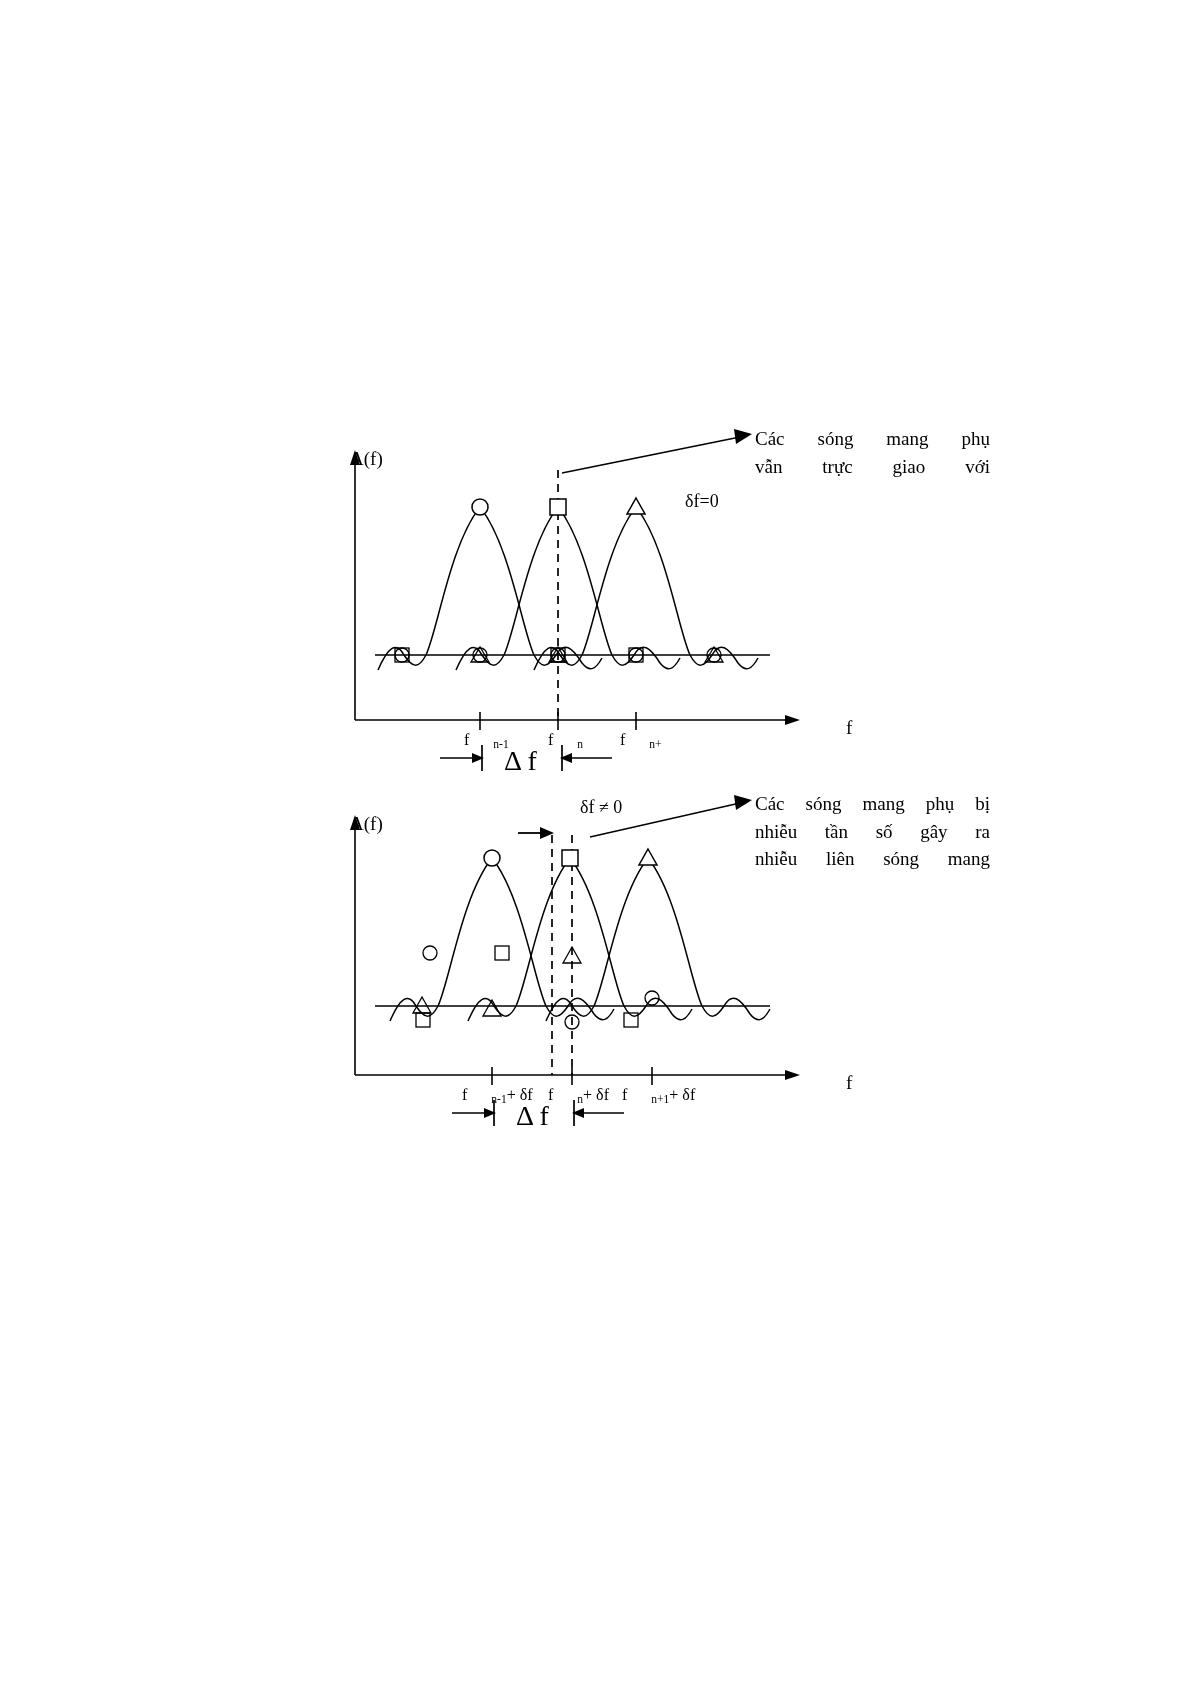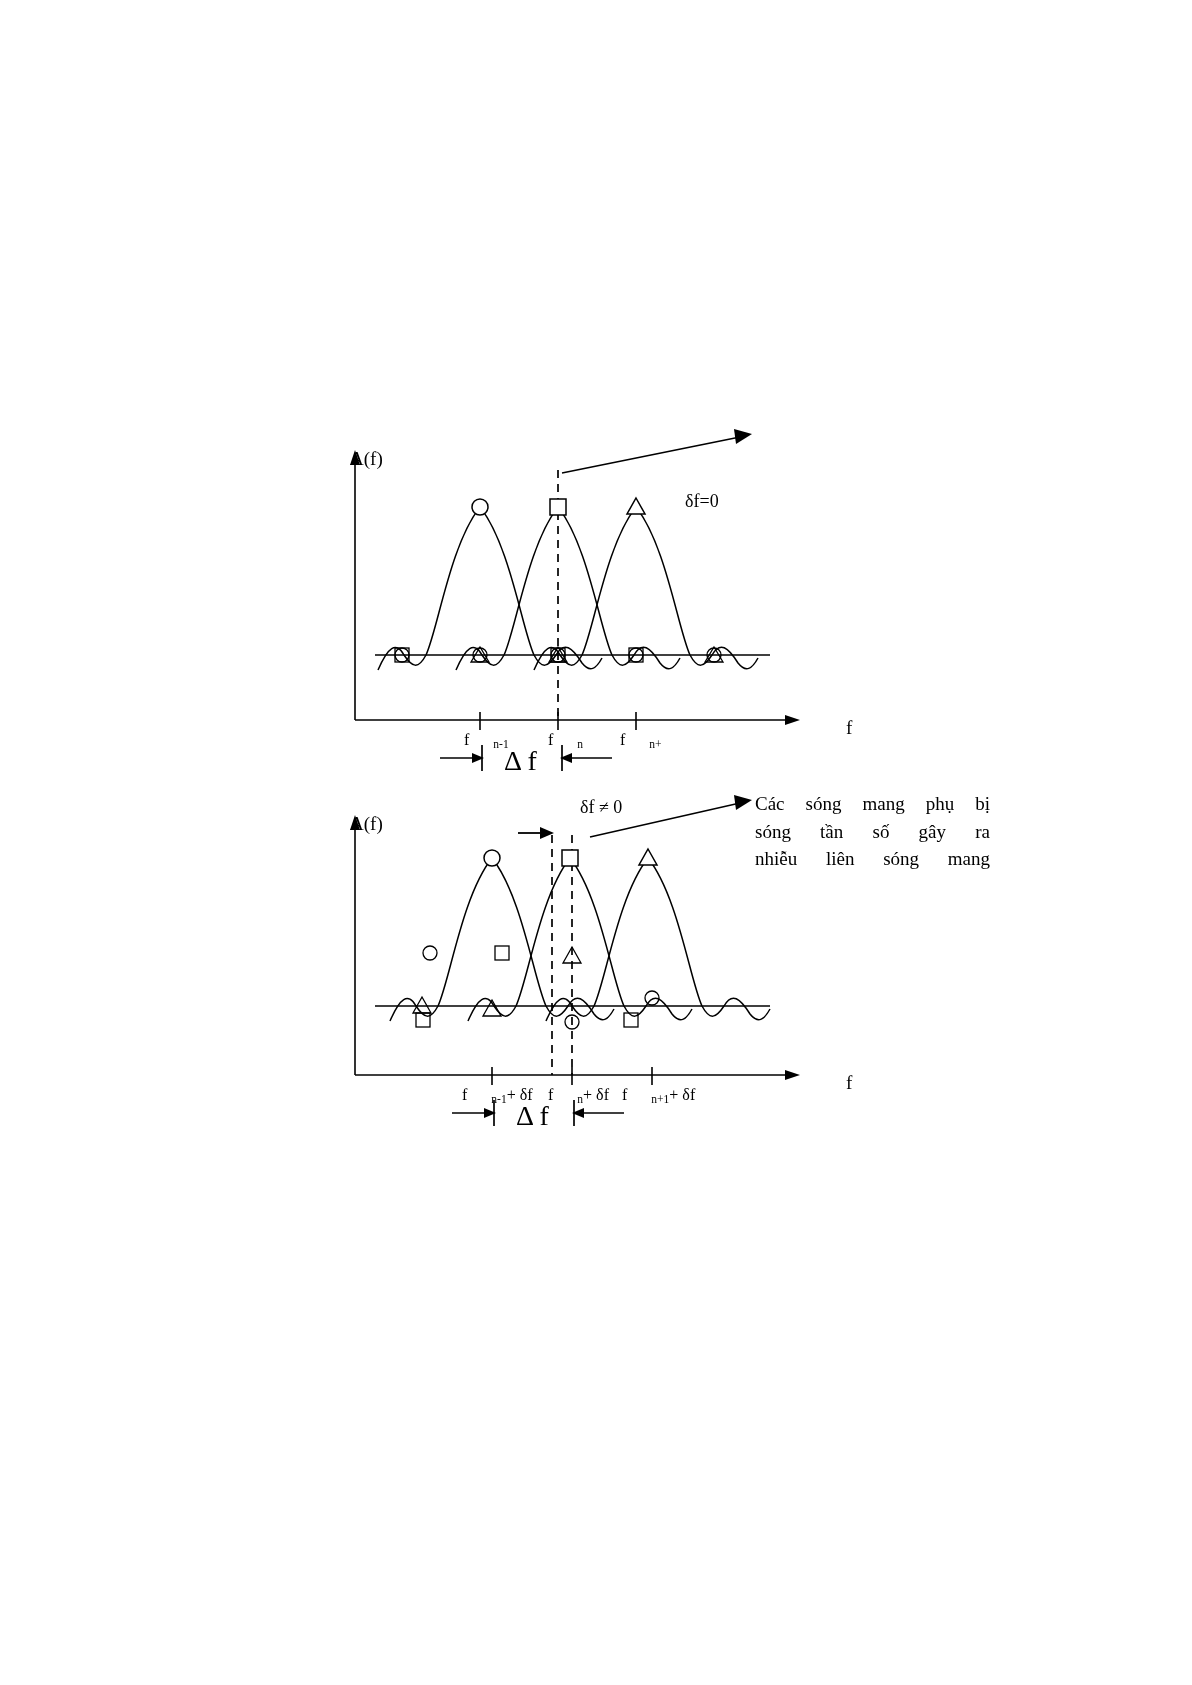--- a/index.html
+++ b/index.html
@@ -146,20 +146,24 @@
       <span>f</span><span class="sub">n</span>
     </div>
     <div class="lbl tick-label" style="left:320px; top:316px;">
       <span>f</span><span class="sub">n+</span>
     </div>
 
     <div class="lbl delta-label" style="left:204px; top:330px;">Δ f</div>
 
     <div class="lbl df-label" style="left:385px; top:76px;">δf=0</div>
 
+    <div class="callout" style="left:455px; top:10px;">
+      <div>Các sóng mang phụ</div>
+      <div>vẫn trực giao với</div>
+    </div>
   </div>
 
   <div class="fig" id="figure-bottom">
 
     <svg width="700" height="375" viewBox="0 0 700 375">
       <g stroke="#000" fill="none" stroke-width="1.6">
 
         <line x1="55" y1="50" x2="55" y2="300"></line>
         <polygon points="55,40 50,55 60,55" fill="#000" stroke="none"></polygon>
 
@@ -243,18 +247,18 @@
       <span>f</span><span class="sub">n</span><span>+ δf</span>
     </div>
     <div class="lbl tick-label" style="left:322px; top:311px;">
       <span>f</span><span class="sub">n+1</span><span>+ δf</span>
     </div>
 
     <div class="lbl delta-label" style="left:216px; top:325px;">Δ f</div>
 
     <div class="callout" style="left:455px; top:15px;">
       <div>Các sóng mang phụ bị</div>
-      <div>sóng tần số gây ra</div>
+      <div>nhiễu tần số gây ra</div>
       <div>nhiễu liên sóng mang</div>
     </div>
   </div>
 
 </div>
 
 </body></html>

